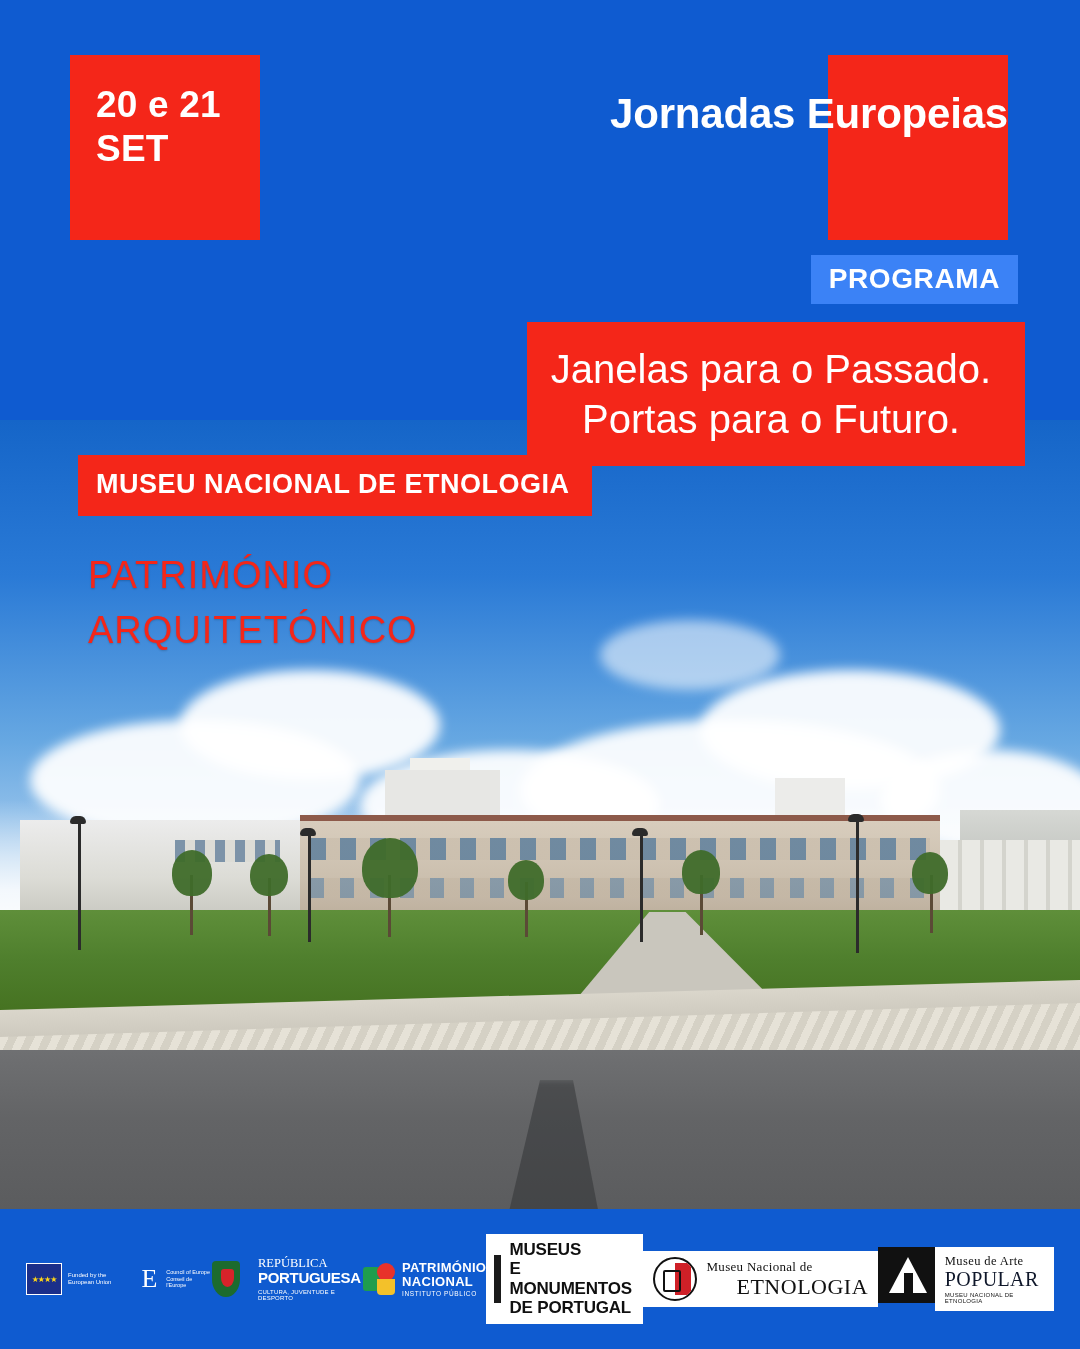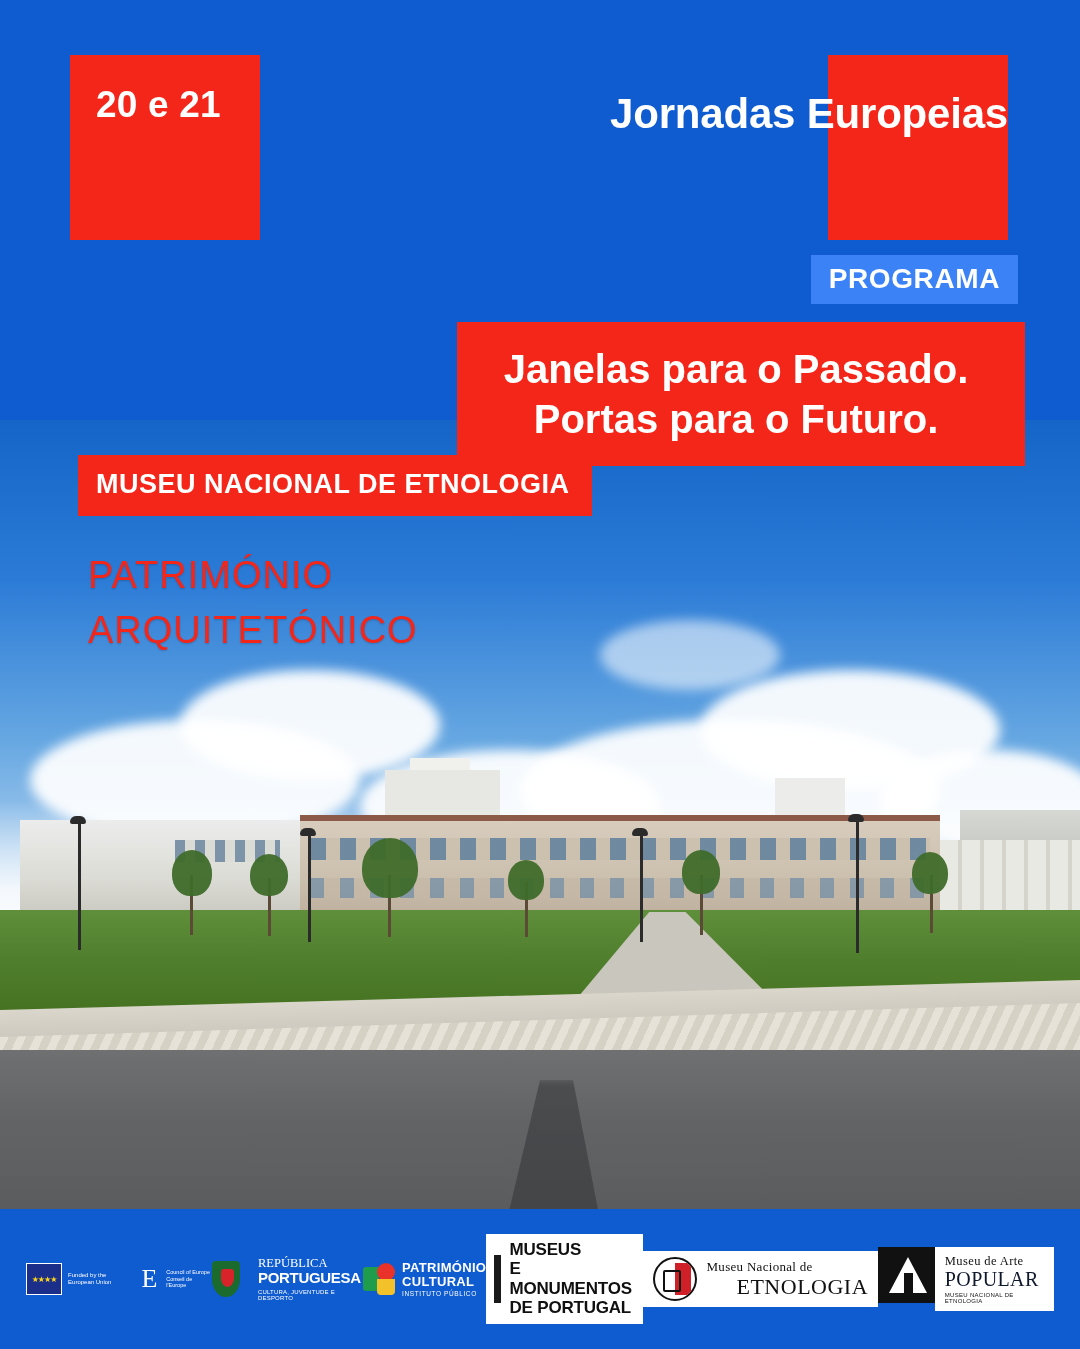--- a/index.html
+++ b/index.html
@@ -75,28 +75,28 @@
     font-weight: bold;
     letter-spacing: 0.6px;
     padding: 8px 18px 9px 18px;
   }
 
   
   .theme-block {
     position: absolute;
     right: 55px;
     top: 322px;
-    width: 568px;
+    width: 498px;
     background: #f42619;
     color: #ffffff;
     box-sizing: border-box;
     padding: 22px 30px 22px 20px;
     text-align: center;
     font-size: 40px;
-    font-weight: bold;
+    font-weight: normal;
     line-height: 1.25;
   }
 
   
   .photo {
     position: absolute;
     left: 0;
     top: 420px;
     width: 1080px;
     height: 790px;
@@ -434,20 +434,21 @@
     <div class="lamp-head" style="left:848px; top:394px;"></div>
 
     <div class="kerb"></div>
     <div class="sidewalk"></div>
     <div class="road"></div>
     <div class="road-shadow"></div>
   </div>
 
   <div class="date-badge">
     <div class="line">20 e 21</div>
+    <div class="line">SET</div>
   </div>
 
   <div class="title-accent"></div>
   <div class="main-title">
     <div>Jornadas Europeias</div>
   </div>
 
   <div class="programa">PROGRAMA</div>
 
   <div class="theme-block">
@@ -488,21 +489,21 @@
     </div>
 
     <div class="logo">
       <div class="pc-mark">
         <div class="g"></div>
           <div class="r"></div>
           <div class="y"></div>
       </div>
       <div class="pc-text">
         <div class="pc-t1">PATRIMÓNIO</div>
-        <div class="pc-t2">CULTURAL</div>
+        <div class="pc-t2">NACIONAL</div>
         <div class="pc-t3">INSTITUTO PÚBLICO</div>
       </div>
     </div>
 
     <div class="mmp mmp-box">
       <div class="mmp-bar"></div>
       <div class="mmp-text">
         <div>MUSEUS</div>
         <div>E MONUMENTOS</div>
         <div>DE PORTUGAL</div>

